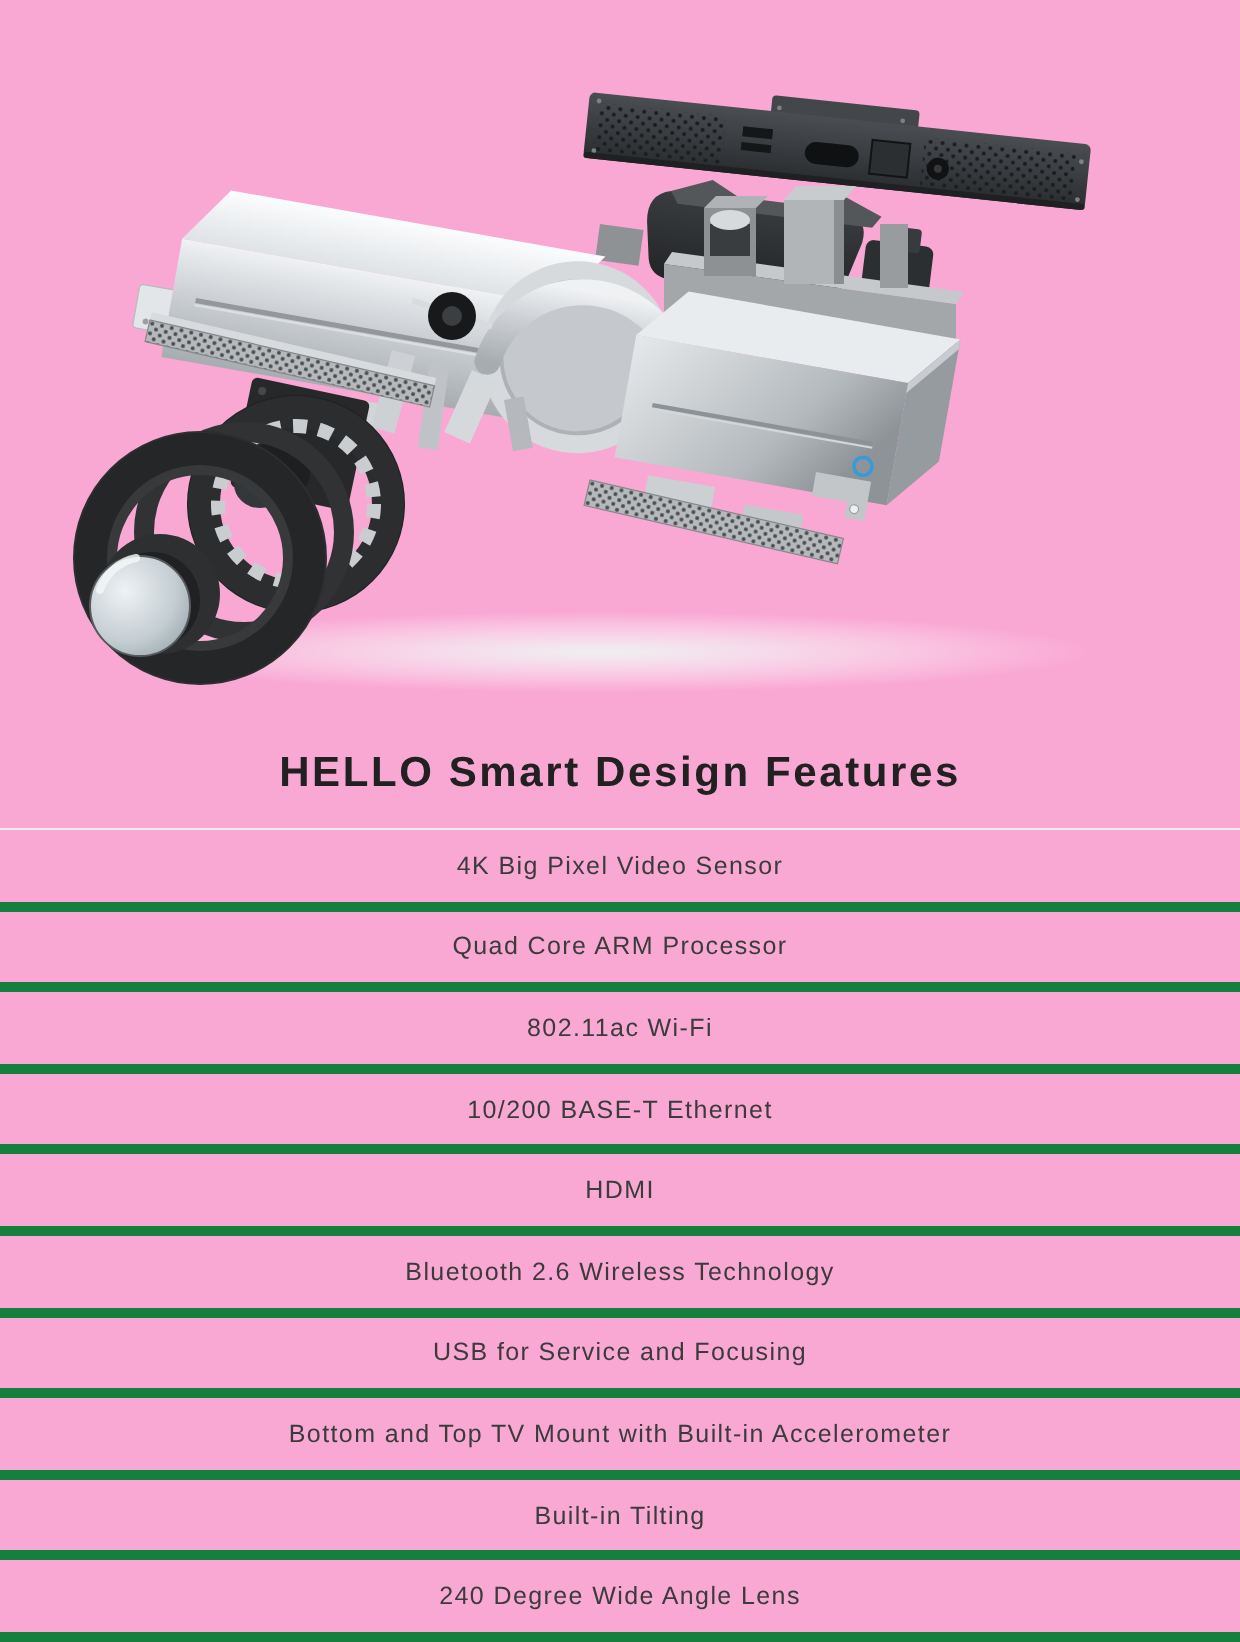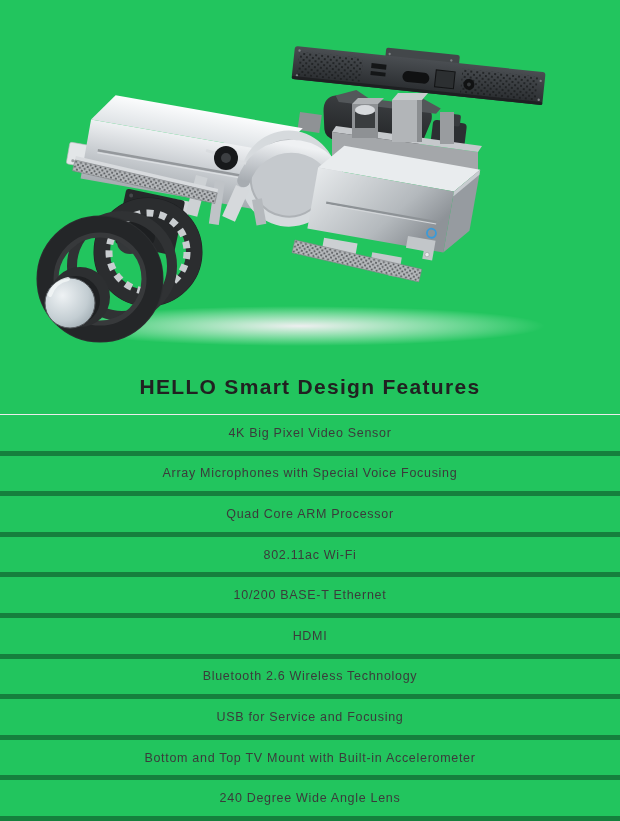--- a/index.html
+++ b/index.html
@@ -1,17 +1,17 @@
 <!DOCTYPE html>
 <html><head>
 <meta charset="utf-8">
 <style>
   html,body{margin:0;padding:0;background:#ffffff;}
   .page{
-    width:620px;height:821px;background:#22c55e;overflow:hidden;
+    width:620px;height:821px;background:#f9a8d4;overflow:hidden;
     font-family:"Liberation Sans",sans-serif;margin:0 auto;position:relative;
   }
   .hero{margin:0;width:620px;height:360px;display:block;}
   .hero svg{display:block;}
   .title{
     margin:0;height:54px;display:flex;align-items:center;justify-content:center;
     font-size:21px;font-weight:600;letter-spacing:1.3px;color:#212121;
   }
   .features{list-style:none;margin:0;padding:0;border-top:1px solid #ececec;}
   .feature-row{
@@ -189,23 +189,20 @@
     </svg>
   </figure>
 
   <h1 class="title">HELLO Smart Design Features</h1>
 
   <ul class="features">
     <li class="feature-row">
         <span>4K Big Pixel Video Sensor</span>
       </li>
     <li class="feature-row">
-        <span>Array Microphones with Special Voice Focusing</span>
-      </li>
-    <li class="feature-row">
         <span>Quad Core ARM Processor</span>
       </li>
     <li class="feature-row">
         <span>802.11ac Wi-Fi</span>
       </li>
     <li class="feature-row">
         <span>10/200 BASE-T Ethernet</span>
       </li>
     <li class="feature-row">
         <span>HDMI</span>
@@ -213,17 +210,20 @@
     <li class="feature-row">
         <span>Bluetooth 2.6 Wireless Technology</span>
       </li>
     <li class="feature-row">
         <span>USB for Service and Focusing</span>
       </li>
     <li class="feature-row">
         <span>Bottom and Top TV Mount with Built-in Accelerometer</span>
       </li>
     <li class="feature-row">
+        <span>Built-in Tilting</span>
+      </li>
+    <li class="feature-row">
         <span>240 Degree Wide Angle Lens</span>
       </li>
   </ul>
 
 </div>
 
 </body></html>

